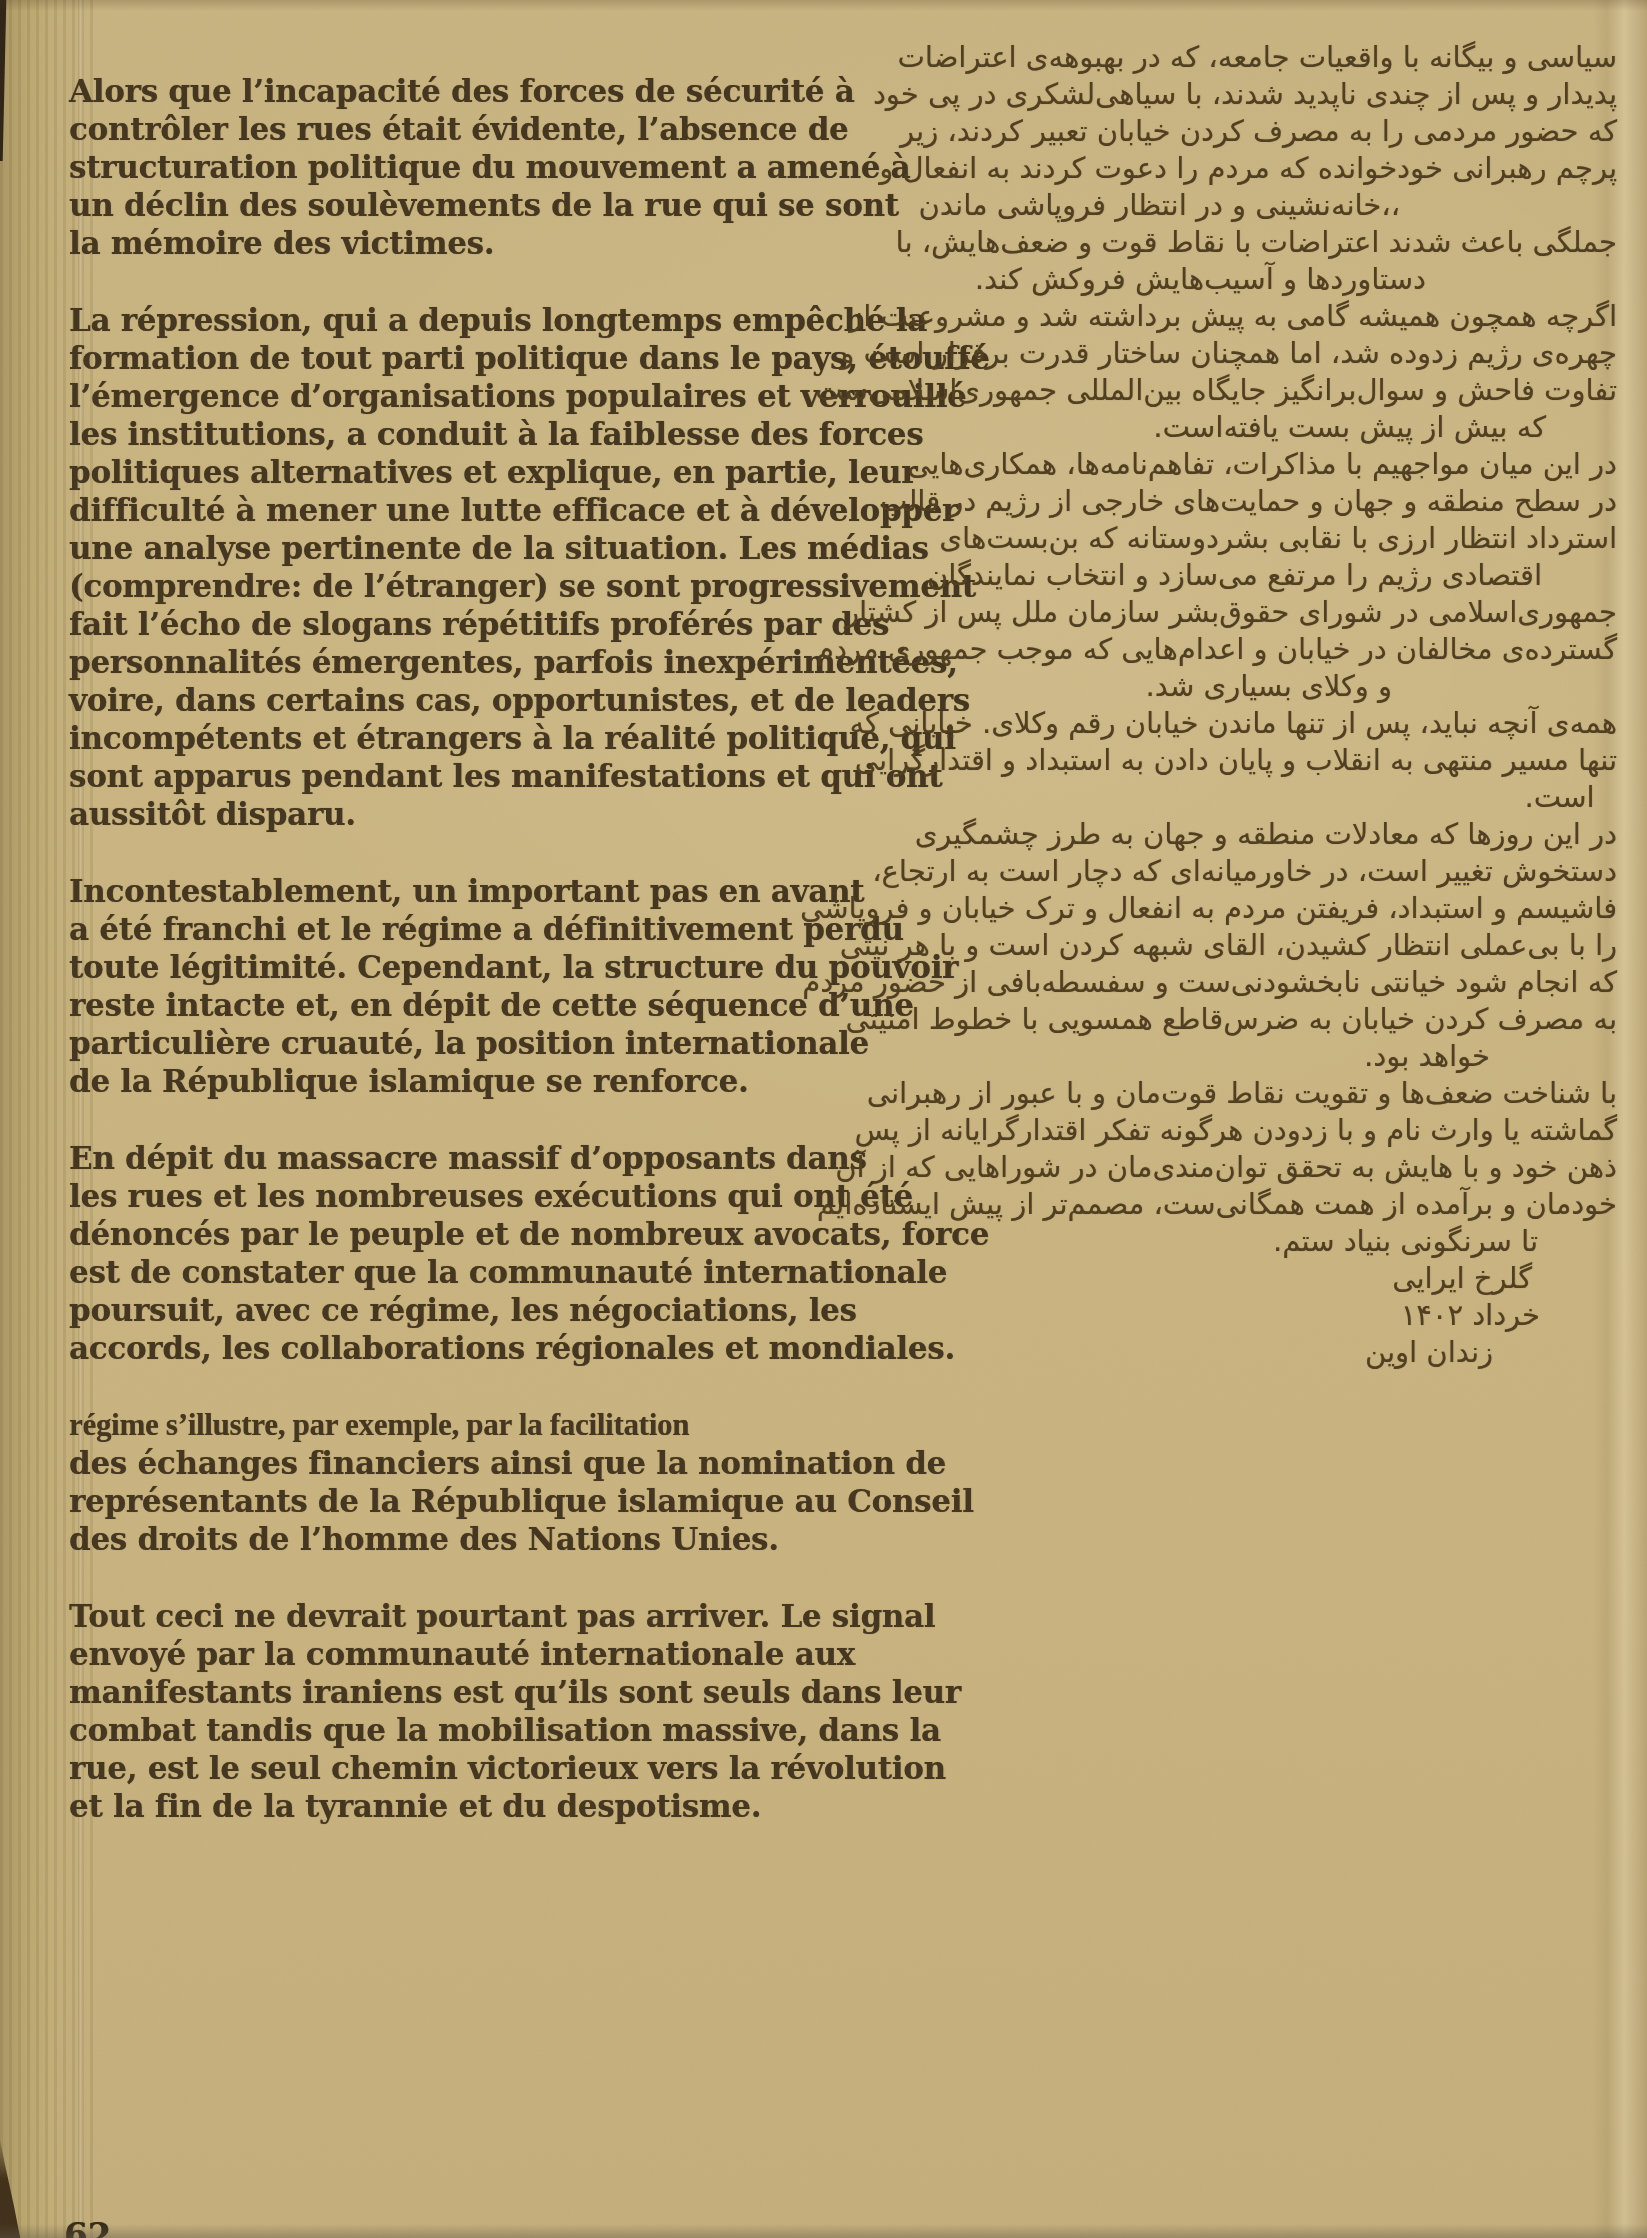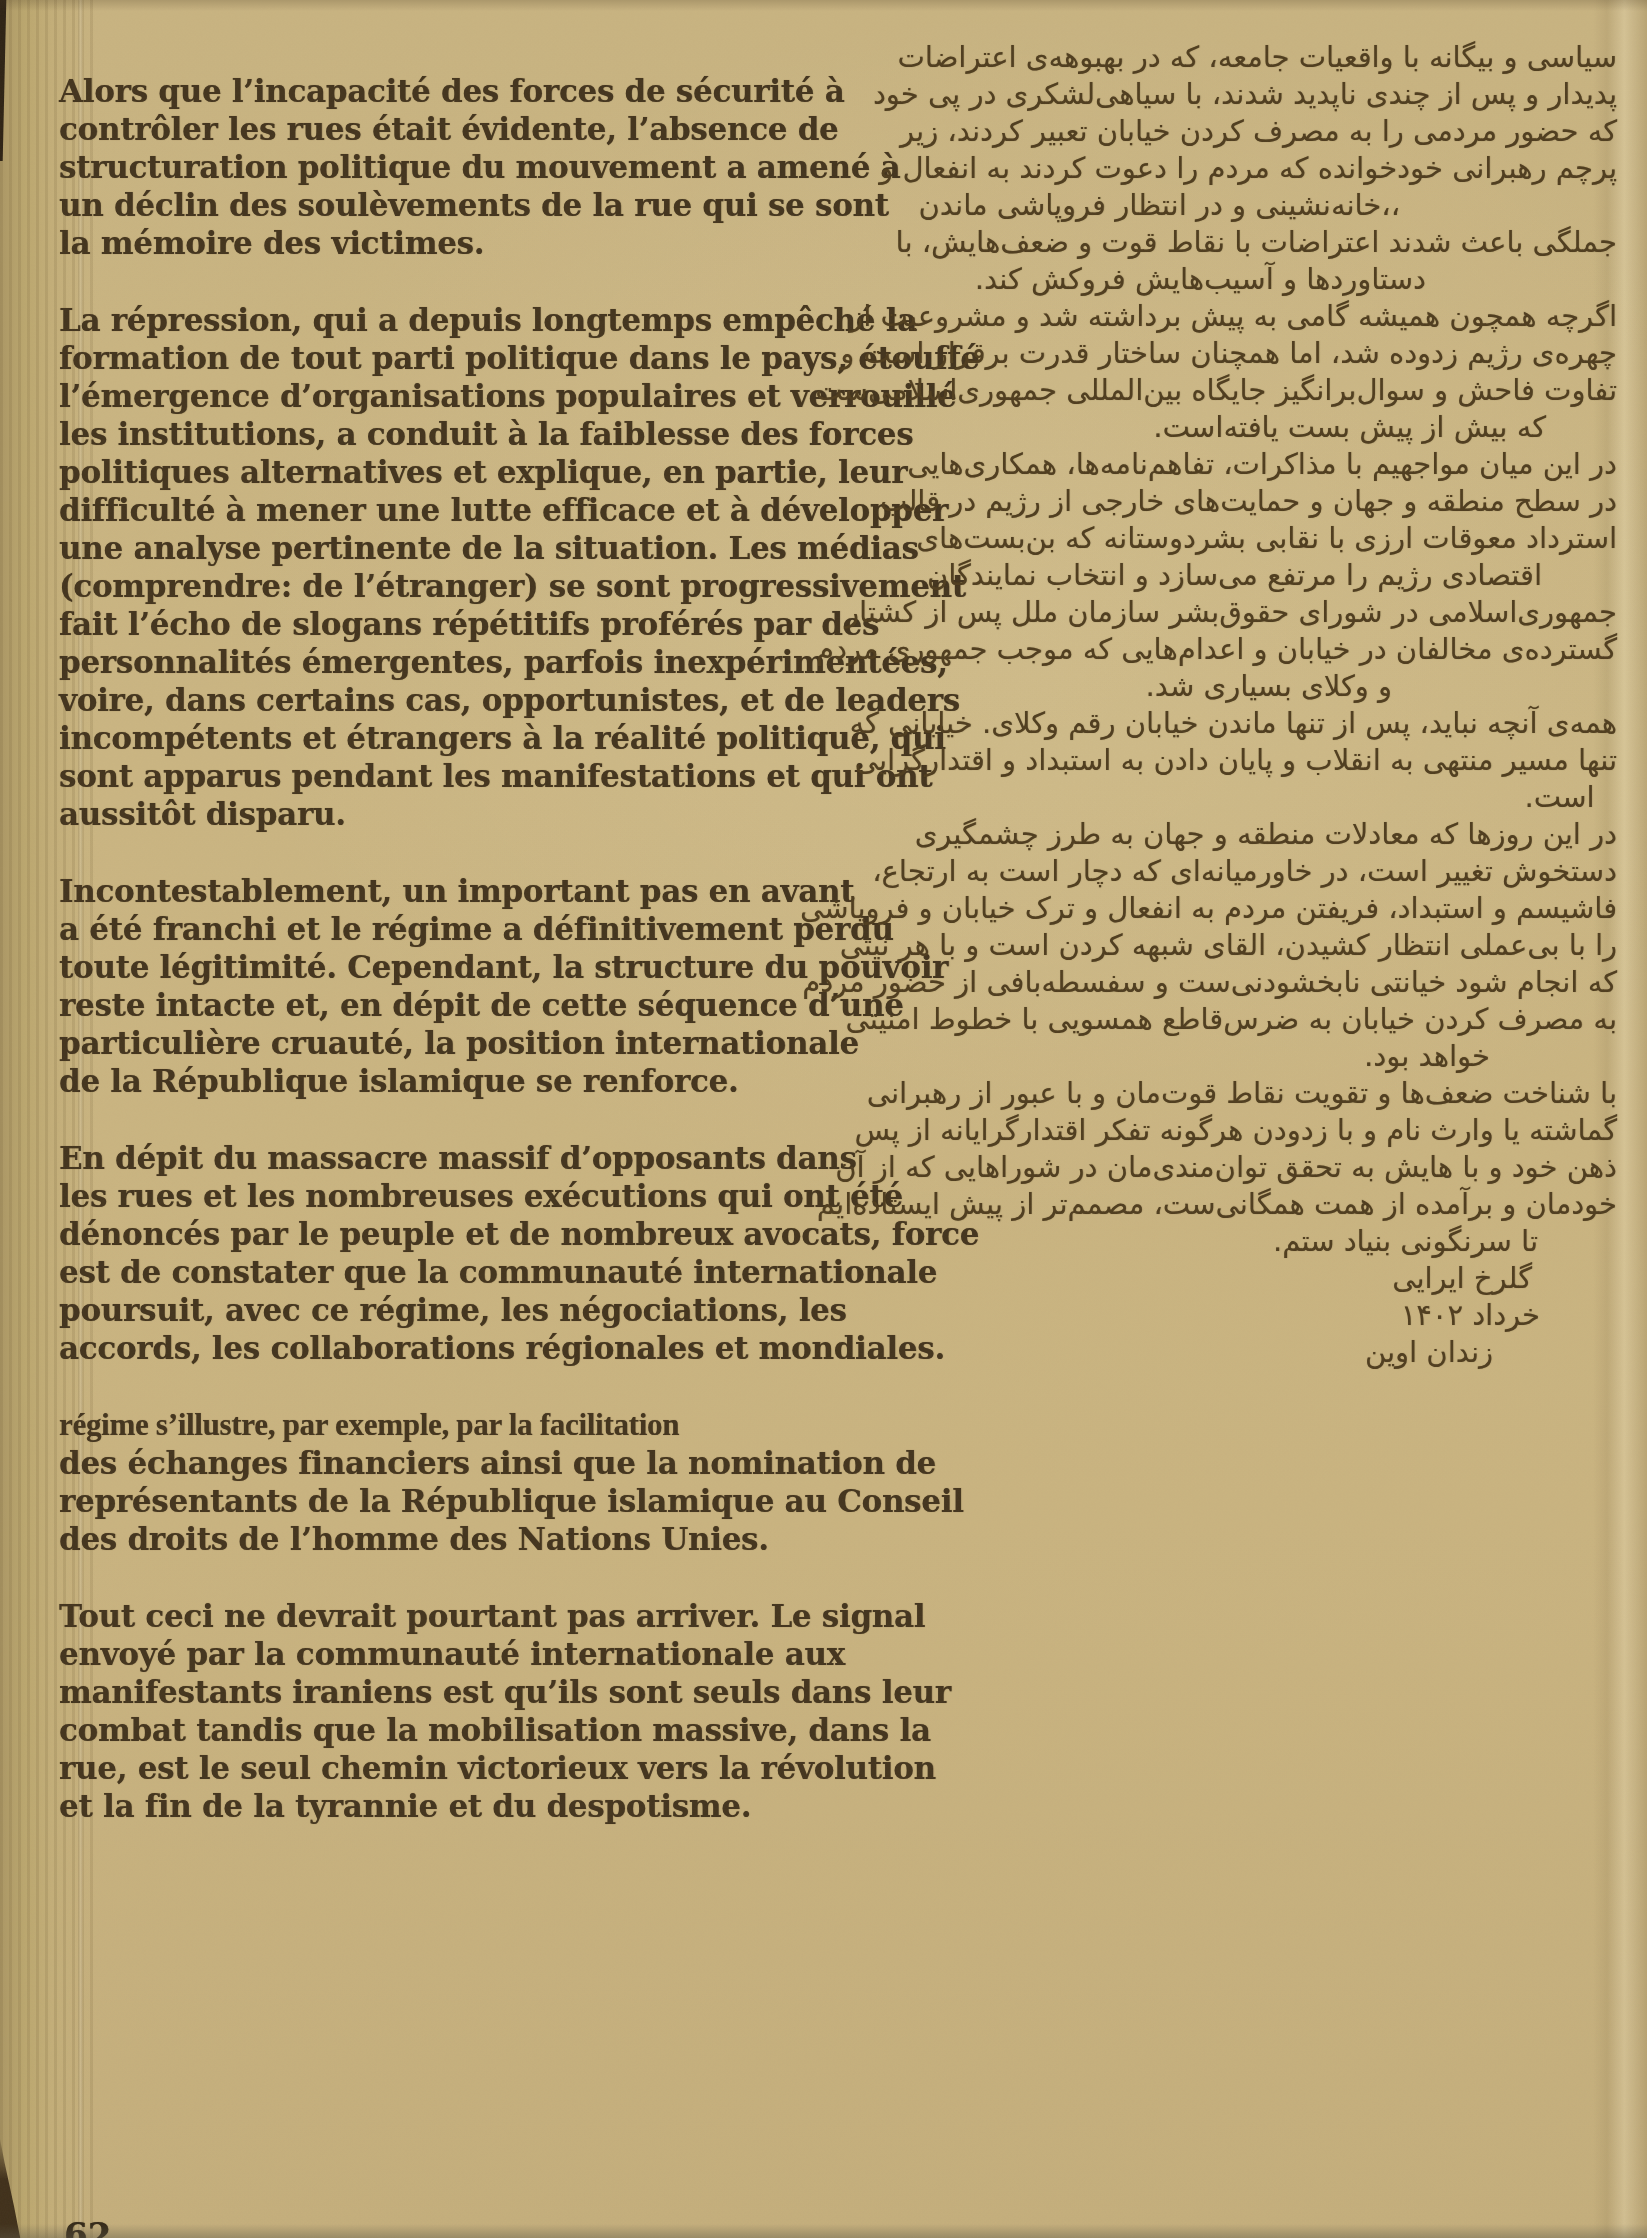--- a/index.html
+++ b/index.html
@@ -46,21 +46,21 @@
   .edge-top {
     position: absolute; left: 0; top: 0; width: 100%; height: 10.5px;
     background: linear-gradient(180deg, rgba(70,55,30,0.22), rgba(0,0,0,0));
   }
   .edge-bottom {
     position: absolute; left: 0; bottom: 0; width: 100%; height: 15px;
     background: linear-gradient(0deg, rgba(95,90,72,0.45), rgba(95,90,72,0.0));
   }
   
   .french-column {
-    position: absolute; left: 59px; top: 72px; width: 824px;
+    position: absolute; left: 69px; top: 72px; width: 824px;
   }
   .fr-para { margin: 0 0 39px 0; }
   .fr-line {
     font-family: "DejaVu Serif", "Liberation Serif", serif;
     font-weight: 600;
     font-size: 31px;
     line-height: 38px;
     letter-spacing: -0.3px;
     color: #43341e;
     white-space: pre;
@@ -167,21 +167,21 @@
       <div class="fa-line" style="padding-right: 0px; color: rgb(79, 61, 31);">پرچم رهبرانی خودخوانده که مردم را دعوت کردند به انفعال و</div>
       <div class="fa-line" style="padding-right: 217px; color: rgb(79, 61, 31);">،،خانه‌نشینی و در انتظار فروپاشی ماندن</div>
       <div class="fa-line" style="padding-right: 0px; color: rgb(79, 61, 31);">جملگی باعث شدند اعتراضات با نقاط قوت و ضعف‌هایش، با</div>
       <div class="fa-line" style="padding-right: 191px; color: rgb(79, 61, 31);">دستاوردها و آسیب‌هایش فروکش کند.</div>
       <div class="fa-line" style="padding-right: 0px; color: rgb(79, 61, 31);">اگرچه همچون همیشه گامی به پیش برداشته شد و مشروعیت از</div>
       <div class="fa-line" style="padding-right: 0px; color: rgb(79, 61, 31);">چهره‌ی رژیم زدوده شد، اما همچنان ساختار قدرت برقرار است و</div>
       <div class="fa-line" style="padding-right: 0px; color: rgb(79, 61, 31);">تفاوت فاحش و سوال‌برانگیز جایگاه بین‌المللی جمهوری‌اسلامی‌ست</div>
       <div class="fa-line" style="padding-right: 71px; color: rgb(79, 61, 31);">که بیش از پیش بست یافته‌است.</div>
       <div class="fa-line" style="padding-right: 0px; color: rgb(79, 61, 31);">در این میان مواجهیم با مذاکرات، تفاهم‌نامه‌ها، همکاری‌هایی</div>
       <div class="fa-line" style="padding-right: 0px; color: rgb(79, 61, 31);">در سطح منطقه و جهان و حمایت‌های خارجی از رژیم در قالب</div>
-      <div class="fa-line" style="padding-right: 0px; color: rgb(79, 61, 31);">استرداد معوقات ارزی با نقابی بشردوستانه که بن‌بست‌های</div>
+      <div class="fa-line" style="padding-right: 0px; color: rgb(79, 61, 31);">استرداد انتظار ارزی با نقابی بشردوستانه که بن‌بست‌های</div>
       <div class="fa-line" style="padding-right: 75px; color: rgb(79, 61, 31);">اقتصادی رژیم را مرتفع می‌سازد و انتخاب نمایندگان</div>
       <div class="fa-line" style="padding-right: 0px; color: rgb(79, 61, 31);">جمهوری‌اسلامی در شورای حقوق‌بشر سازمان ملل پس از کشتار</div>
       <div class="fa-line" style="padding-right: 0px; color: rgb(79, 61, 31);">گسترده‌ی مخالفان در خیابان و اعدام‌هایی که موجب جمهوری مردم</div>
       <div class="fa-line" style="padding-right: 225px; color: rgb(79, 61, 31);">و وکلای بسیاری شد.</div>
       <div class="fa-line" style="padding-right: 0px; color: rgb(79, 61, 31);">همه‌ی آنچه نباید، پس از تنها ماندن خیابان رقم وکلای. خیابانی که</div>
       <div class="fa-line" style="padding-right: 0px; color: rgb(79, 61, 31);">تنها مسیر منتهی به انقلاب و پایان دادن به استبداد و اقتدارگرایی</div>
       <div class="fa-line" style="padding-right: 22.5px; color: rgb(79, 61, 31);">است.</div>
       <div class="fa-line" style="padding-right: 0px; color: rgb(79, 61, 31);">در این روزها که معادلات منطقه و جهان به طرز چشمگیری</div>
       <div class="fa-line" style="padding-right: 0px; color: rgb(79, 61, 31);">دستخوش تغییر است، در خاورمیانه‌ای که دچار است به ارتجاع،</div>
       <div class="fa-line" style="padding-right: 0px; color: rgb(79, 61, 31);">فاشیسم و استبداد، فریفتن مردم به انفعال و ترک خیابان و فروپاشی</div>

